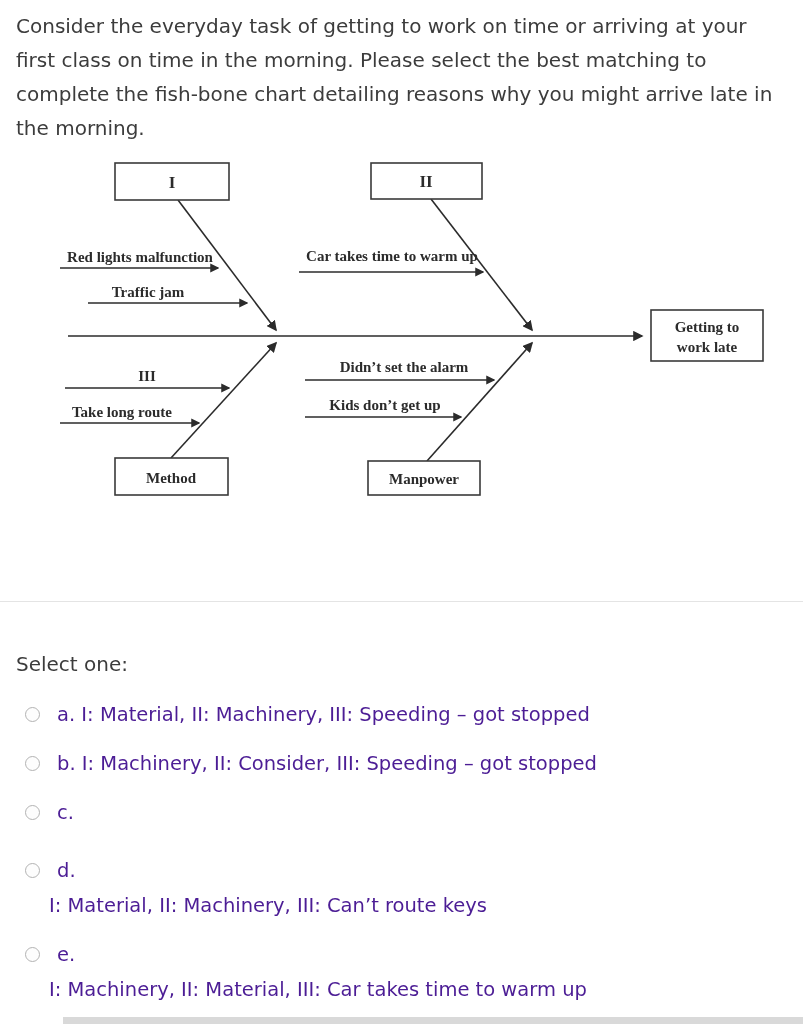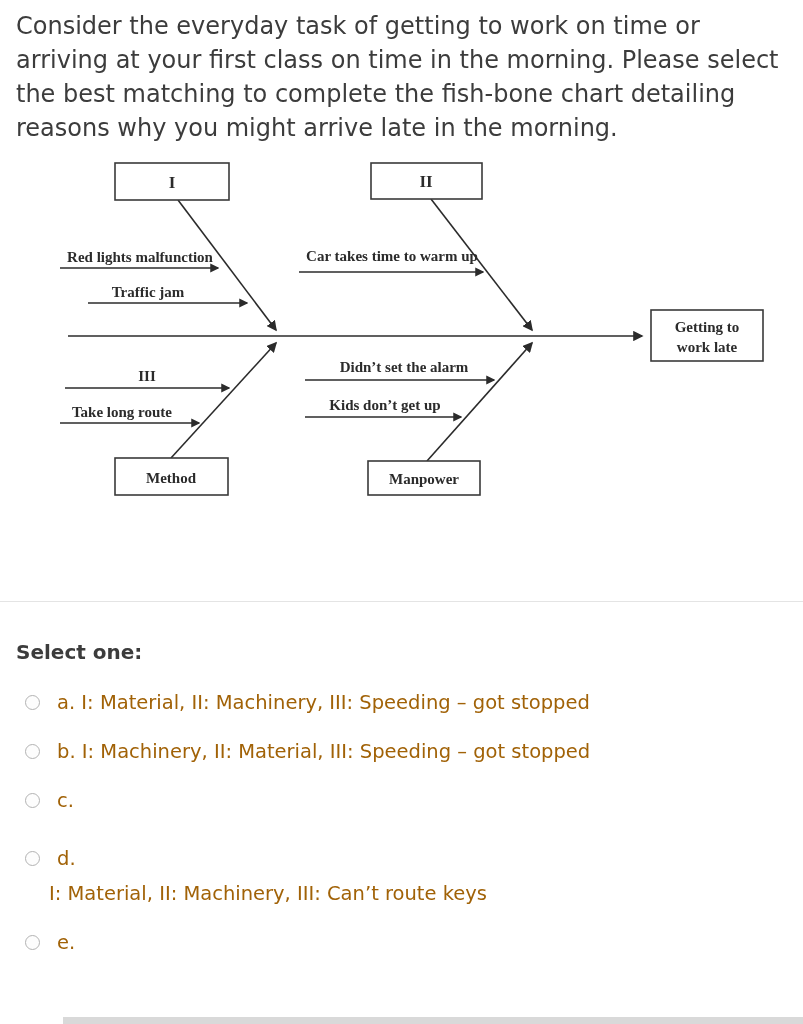--- a/index.html
+++ b/index.html
@@ -2,30 +2,30 @@
 <html><head>
 <meta charset="utf-8">
 <style>
   html,body{margin:0;padding:0;}
   body{
     width:803px;height:1024px;background:#ffffff;overflow:hidden;position:relative;
     font-family:"DejaVu Sans","Liberation Sans",sans-serif;color:#3a3a3a;
   }
   .question{
     padding:9px 18px 0 16px;
-    font-size:24px;line-height:34px;color:#3c3c3c;max-width:780px;
+    font-size:20px;line-height:34px;color:#3c3c3c;max-width:780px;
   }
   .diagram-wrap{margin-top:6px;}
   .diagram-wrap svg{display:block;}
   .fish-label{font-family:"Liberation Serif","DejaVu Serif",serif;font-weight:bold;fill:#2b2b2b;}
   .divider{border:none;border-top:1px solid #e4e4e4;margin:0;position:absolute;top:601px;left:0;width:803px;}
   .answers{position:absolute;top:640px;left:0;width:803px;}
-  .select-one{font-size:20px;color:#3c3c3c;padding-left:16px;margin:0 0 26px 0;font-weight:bold;}
+  .select-one{font-size:20px;color:#3c3c3c;padding-left:16px;margin:12px 0 26px 0;}
   .options{padding-left:25px;}
-  .option{display:flex;align-items:flex-start;margin-bottom:23px;font-size:19.5px;line-height:26px;color:#a16207;}
+  .option{display:flex;align-items:flex-start;margin-bottom:23px;font-size:19.5px;line-height:26px;color:#4c1d95;}
   .radio{
     width:15px;height:15px;border:1px solid #b3b3b3;border-radius:50%;
     background:#fdfdfd;flex:none;margin-top:5px;margin-right:17px;box-sizing:border-box;
     cursor:pointer;
   }
   .opt-inline{white-space:nowrap;}
   .opt-body{display:block;}
   .opt-key{margin-bottom:9px;}
   .opt-text2{margin-left:-8px;white-space:nowrap;}
   .bottom-edge{position:absolute;bottom:0;left:63px;width:740px;height:7px;background:#d9d9d9;}
@@ -91,21 +91,21 @@
 
   <div class="options">
 
     <div class="option">
       <span class="radio"></span>
       <span class="opt-inline"><span>a.</span>&nbsp;<span>I: Material, II: Machinery, III: Speeding – got stopped</span></span>
     </div>
 
     <div class="option">
       <span class="radio"></span>
-      <span class="opt-inline"><span>b.</span>&nbsp;<span>I: Machinery, II: Material, III: Speeding – got stopped</span></span>
+      <span class="opt-inline"><span>b.</span>&nbsp;<span>I: Machinery, II: Consider, III: Speeding – got stopped</span></span>
     </div>
 
     <div class="option">
       <span class="radio"></span>
       <div class="opt-body">
         <div class="opt-key">c.</div>
       </div>
     </div>
 
     <div class="option">
@@ -113,19 +113,20 @@
       <div class="opt-body">
         <div class="opt-key">d.</div>
         <div class="opt-text2">I: Material, II: Machinery, III: Can’t route keys</div>
       </div>
     </div>
 
     <div class="option">
       <span class="radio"></span>
       <div class="opt-body">
         <div class="opt-key">e.</div>
+        <div class="opt-text2">I: Machinery, II: Material, III: Car takes time to warm up</div>
       </div>
     </div>
 
   </div>
 </div>
 
 <div class="bottom-edge"></div>
 
 </body></html>

